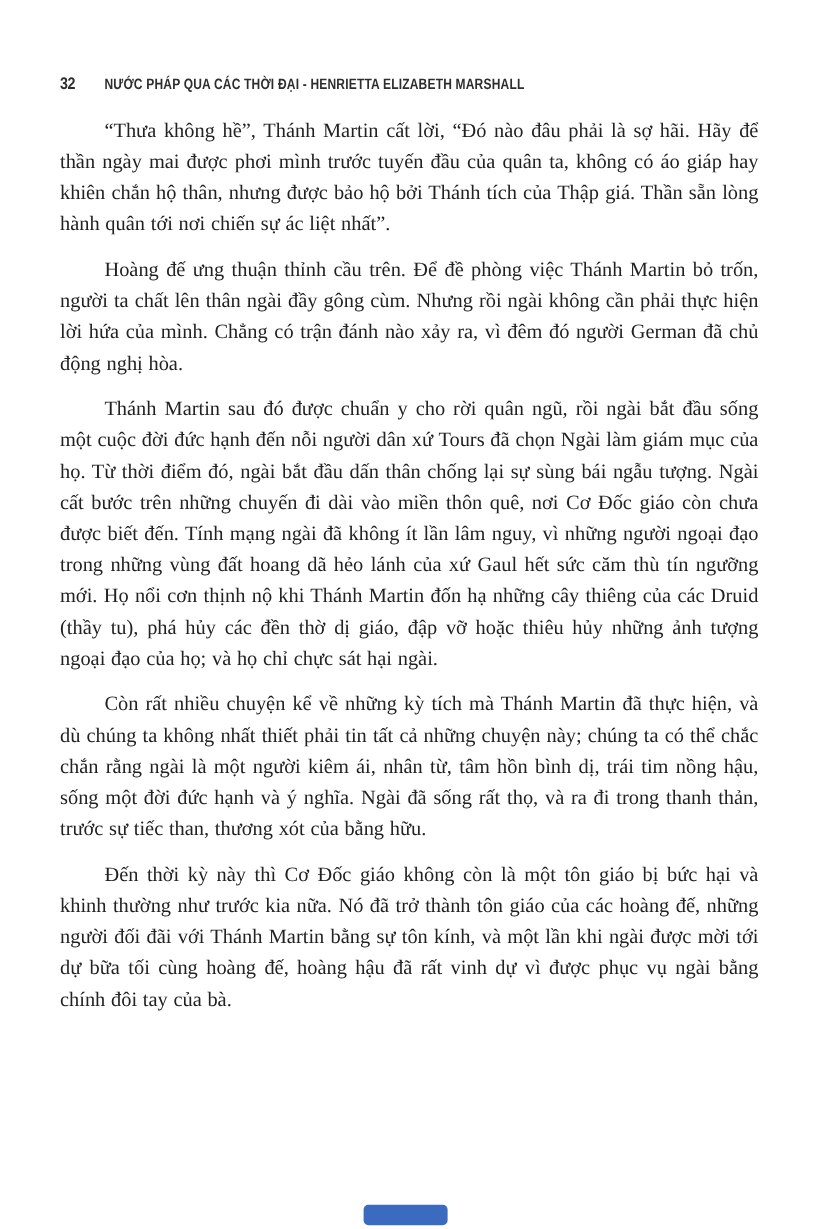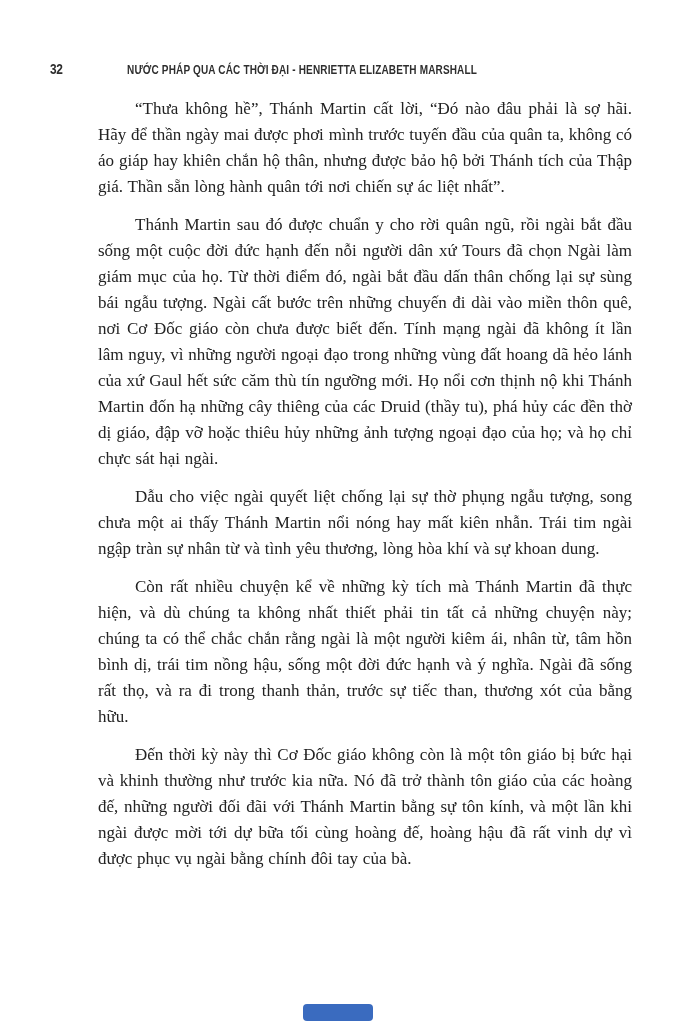--- a/index.html
+++ b/index.html
@@ -15,41 +15,39 @@
     position: absolute;
     top: 61px;
     left: 50px;
     right: 48px;
     display: flex;
     align-items: baseline;
     font-family: "Liberation Sans", sans-serif;
     font-weight: 700;
     color: #2e2e2e;
     white-space: nowrap;
-    gap: 40px;
   }
   .running-header .pageno {
     font-size: 14px;
     letter-spacing: -0.5px;
     transform: scaleX(0.85);
     transform-origin: left center;
   }
   .running-header .booktitle {
     margin-left: 22px;
     font-size: 12.5px;
     letter-spacing: 0.2px;
     transform: scaleX(0.80);
     transform-origin: left center;
   }
   .content {
     position: absolute;
     top: 96px;
     left: 50px;
     right: 51px;
-    margin-left: 48px;
   }
   .content p {
     margin: 0 0 12px 0;
     font-family: "Liberation Serif", "DejaVu Serif", serif;
     font-size: 17px;
     line-height: 26px;
     color: #222222;
     text-align: justify;
     text-indent: 37px;
     word-spacing: 0.5px;
@@ -68,21 +66,21 @@
 
 <div class="page">
 
   <div class="running-header">
     <span class="pageno">32</span>
     <span class="booktitle">NƯỚC PHÁP QUA CÁC THỜI ĐẠI - HENRIETTA ELIZABETH MARSHALL</span>
   </div>
 
   <div class="content">
     <p>“Thưa không hề”, Thánh Martin cất lời, “Đó nào đâu phải là sợ hãi. Hãy để thần ngày mai được phơi mình trước tuyến đầu của quân ta, không có áo giáp hay khiên chắn hộ thân, nhưng được bảo hộ bởi Thánh tích của Thập giá. Thần sẵn lòng hành quân tới nơi chiến sự ác liệt nhất”.</p>
+    <p>Hoàng đế ưng thuận thỉnh cầu trên. Để đề phòng việc Thánh Martin bỏ trốn, người ta chất lên thân ngài đầy gông cùm. Nhưng rồi ngài không cần phải thực hiện lời hứa của mình. Chẳng có trận đánh nào xảy ra, vì đêm đó người German đã chủ động nghị hòa.</p>
     <p>Thánh Martin sau đó được chuẩn y cho rời quân ngũ, rồi ngài bắt đầu sống một cuộc đời đức hạnh đến nỗi người dân xứ Tours đã chọn Ngài làm giám mục của họ. Từ thời điểm đó, ngài bắt đầu dấn thân chống lại sự sùng bái ngẫu tượng. Ngài cất bước trên những chuyến đi dài vào miền thôn quê, nơi Cơ Đốc giáo còn chưa được biết đến. Tính mạng ngài đã không ít lần lâm nguy, vì những người ngoại đạo trong những vùng đất hoang dã hẻo lánh của xứ Gaul hết sức căm thù tín ngưỡng mới. Họ nổi cơn thịnh nộ khi Thánh Martin đốn hạ những cây thiêng của các Druid (thầy tu), phá hủy các đền thờ dị giáo, đập vỡ hoặc thiêu hủy những ảnh tượng ngoại đạo của họ; và họ chỉ chực sát hại ngài.</p>
-    <p>Dẫu cho việc ngài quyết liệt chống lại sự thờ phụng ngẫu tượng, song chưa một ai thấy Thánh Martin nổi nóng hay mất kiên nhẫn. Trái tim ngài ngập tràn sự nhân từ và tình yêu thương, lòng hòa khí và sự khoan dung.</p>
     <p>Còn rất nhiều chuyện kể về những kỳ tích mà Thánh Martin đã thực hiện, và dù chúng ta không nhất thiết phải tin tất cả những chuyện này; chúng ta có thể chắc chắn rằng ngài là một người kiêm ái, nhân từ, tâm hồn bình dị, trái tim nồng hậu, sống một đời đức hạnh và ý nghĩa. Ngài đã sống rất thọ, và ra đi trong thanh thản, trước sự tiếc than, thương xót của bằng hữu.</p>
     <p>Đến thời kỳ này thì Cơ Đốc giáo không còn là một tôn giáo bị bức hại và khinh thường như trước kia nữa. Nó đã trở thành tôn giáo của các hoàng đế, những người đối đãi với Thánh Martin bằng sự tôn kính, và một lần khi ngài được mời tới dự bữa tối cùng hoàng đế, hoàng hậu đã rất vinh dự vì được phục vụ ngài bằng chính đôi tay của bà.</p>
   </div>
 
   <div class="page-slider-pill" style="background: rgb(58, 107, 191);"></div>
 
 </div>
 
 </body></html>

